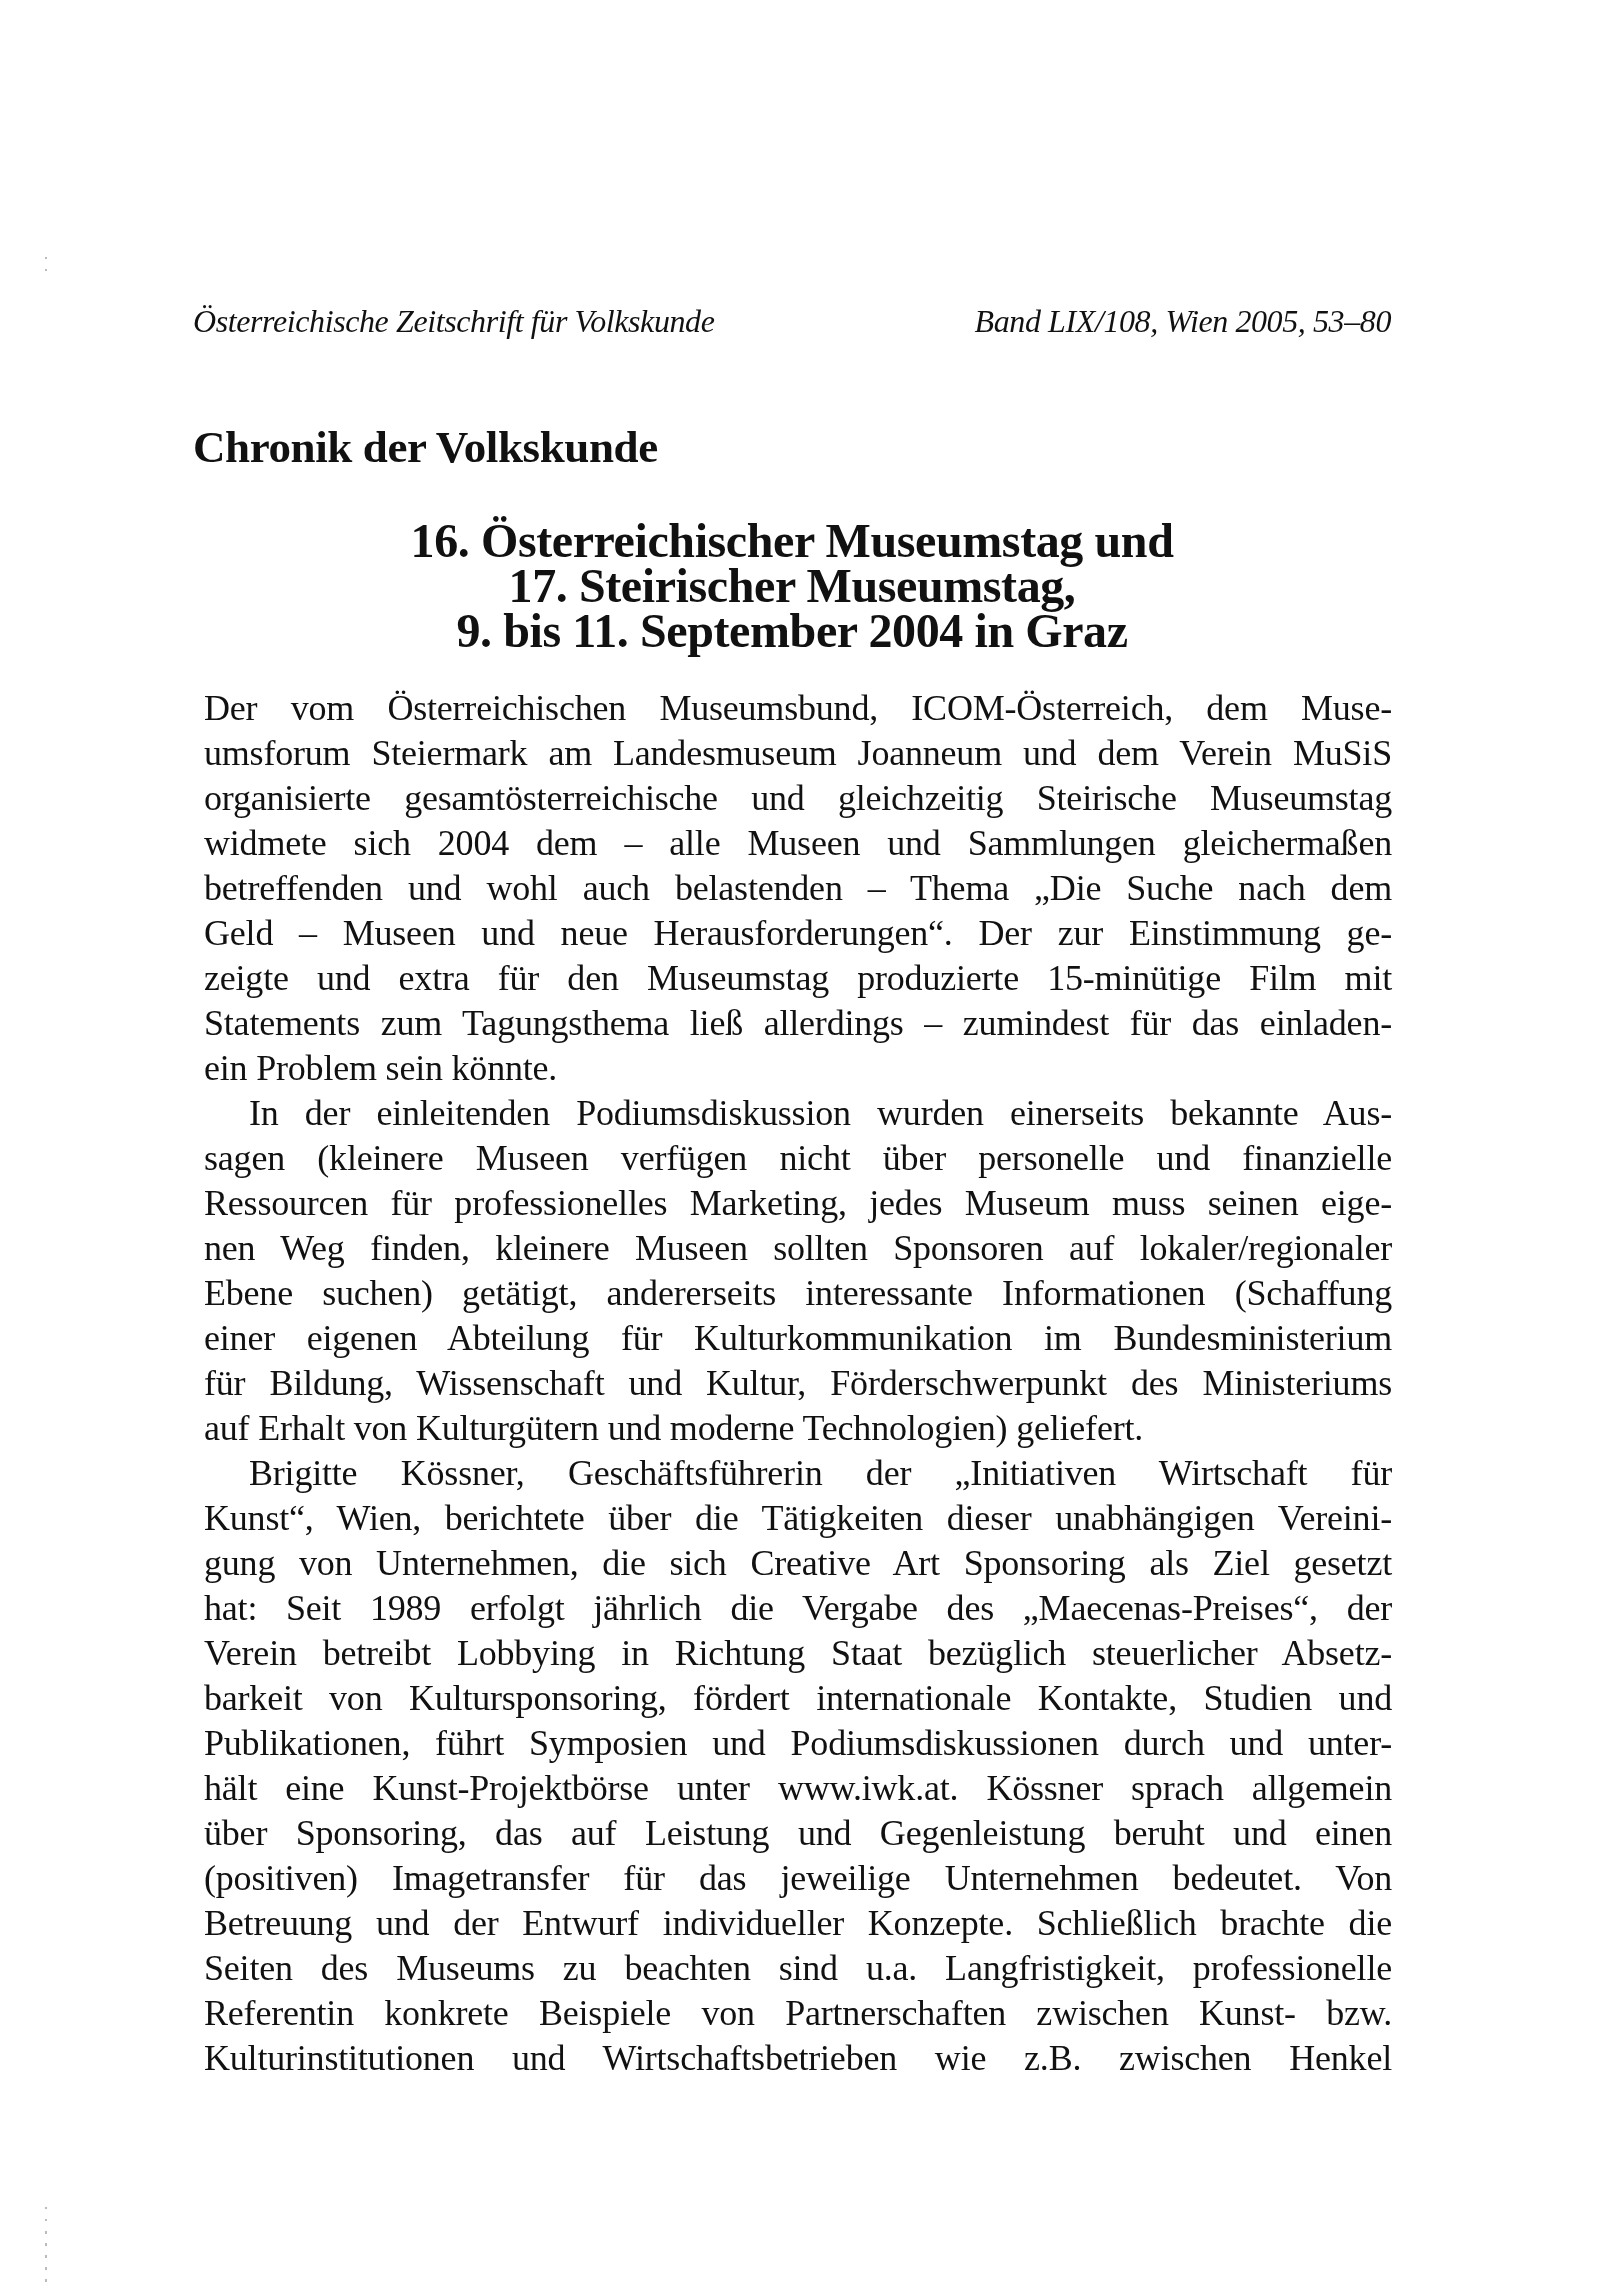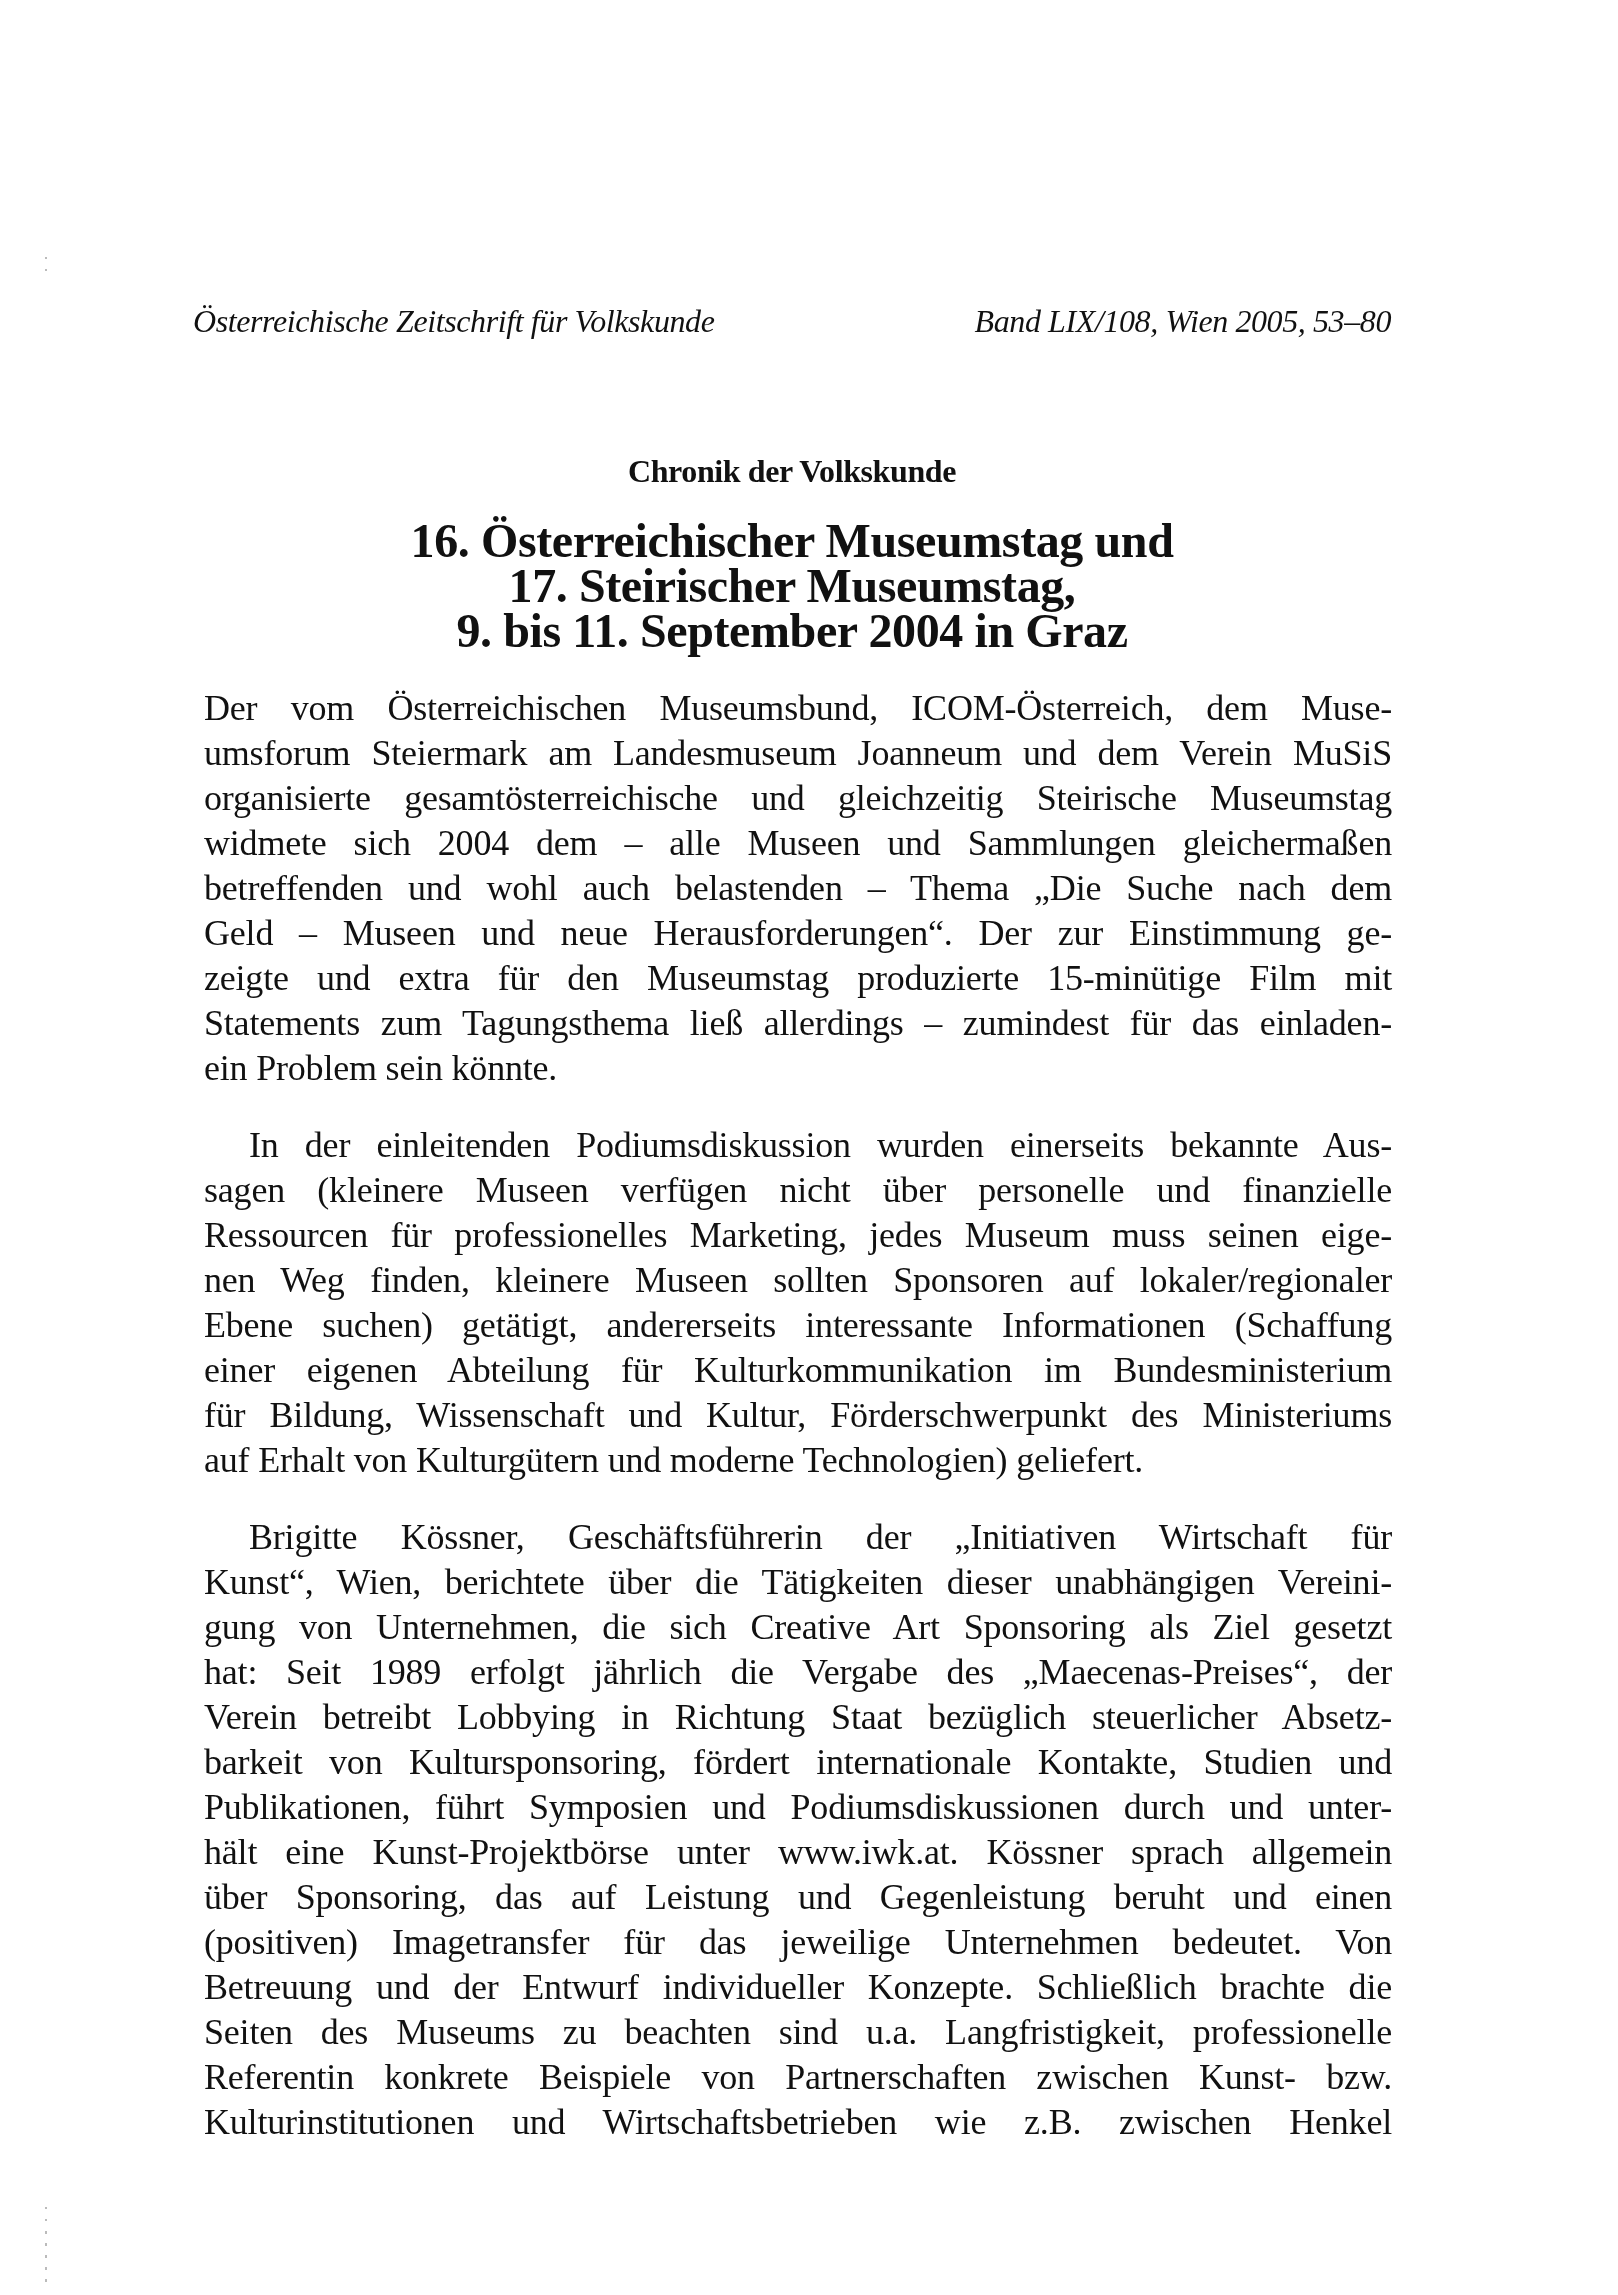--- a/index.html
+++ b/index.html
@@ -30,26 +30,26 @@
       font-style: italic;
       font-size: 32px;
       line-height: 40px;
       letter-spacing: -0.4px;
     }
     .running-head .left { position: absolute; left: 0; top: 0; }
     .running-head .right { position: absolute; right: 0; top: 0; }
 
     .section-title {
       position: absolute;
-      top: 443px;
+      top: 419px;
       left: 193px;
       width: 1198px;
-      text-align: center;
+      text-align: left;
       font-weight: bold;
-      font-size: 32px;
+      font-size: 45px;
       line-height: 57px;
       letter-spacing: -0.4px;
     }
     .article-title {
       position: absolute;
       top: 518px;
       left: 193px;
       width: 1198px;
       text-align: center;
       font-weight: bold;
@@ -74,21 +74,20 @@
       white-space: nowrap;
       text-align-last: justify;
       text-align: justify;
       height: 45px;
     }
     .body-text .line.last {
       text-align-last: left;
     }
     .body-text .line.indent {
       padding-left: 45px;
-      margin-top: 32px;
     }
 
     .edge-marks {
       position: absolute;
       left: 45px;
       width: 3.2px;
     }
     .edge-marks span {
       display: block;
       width: 2.4px;

